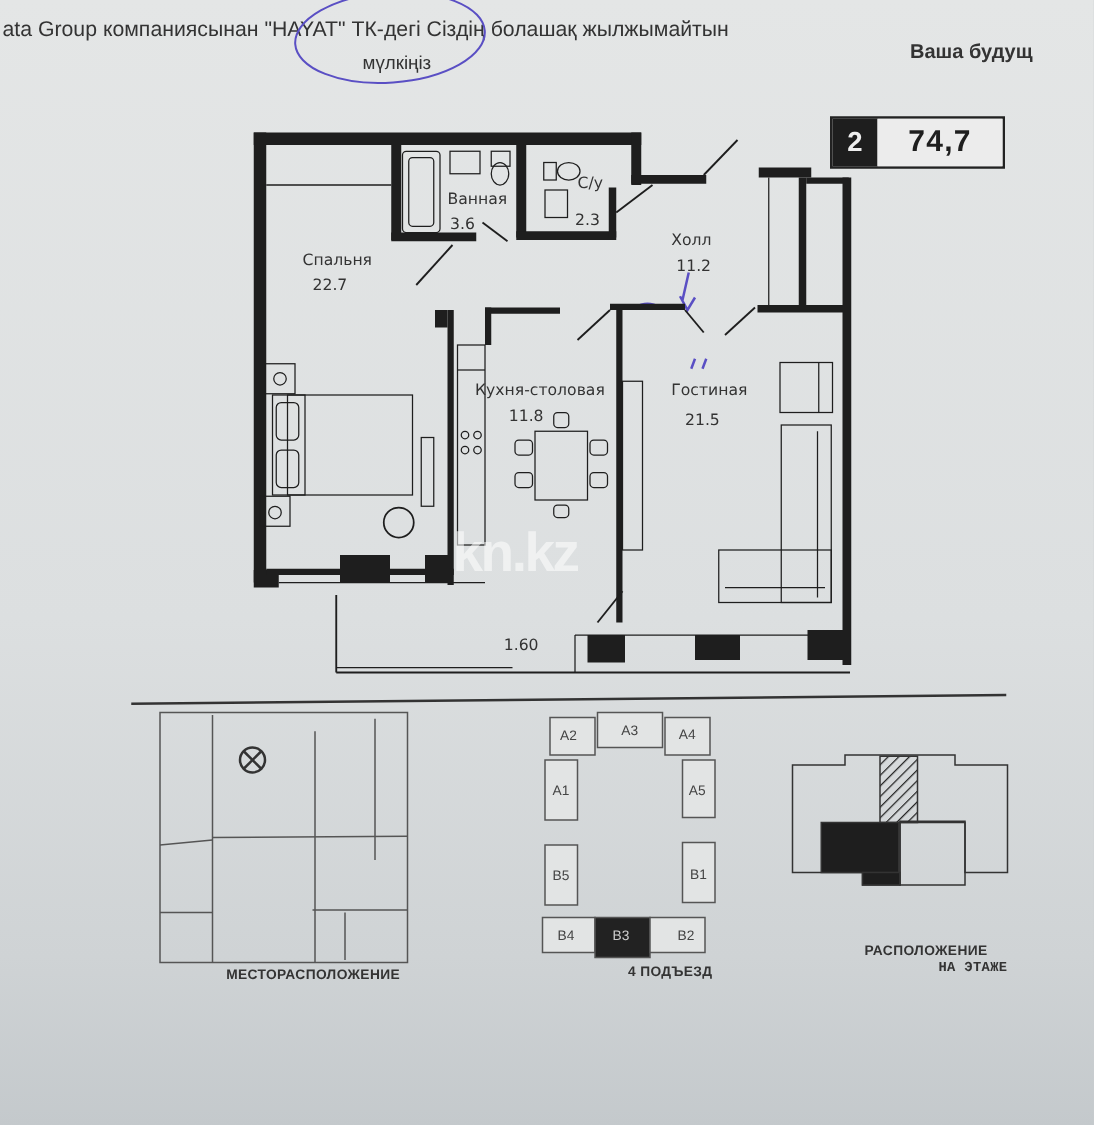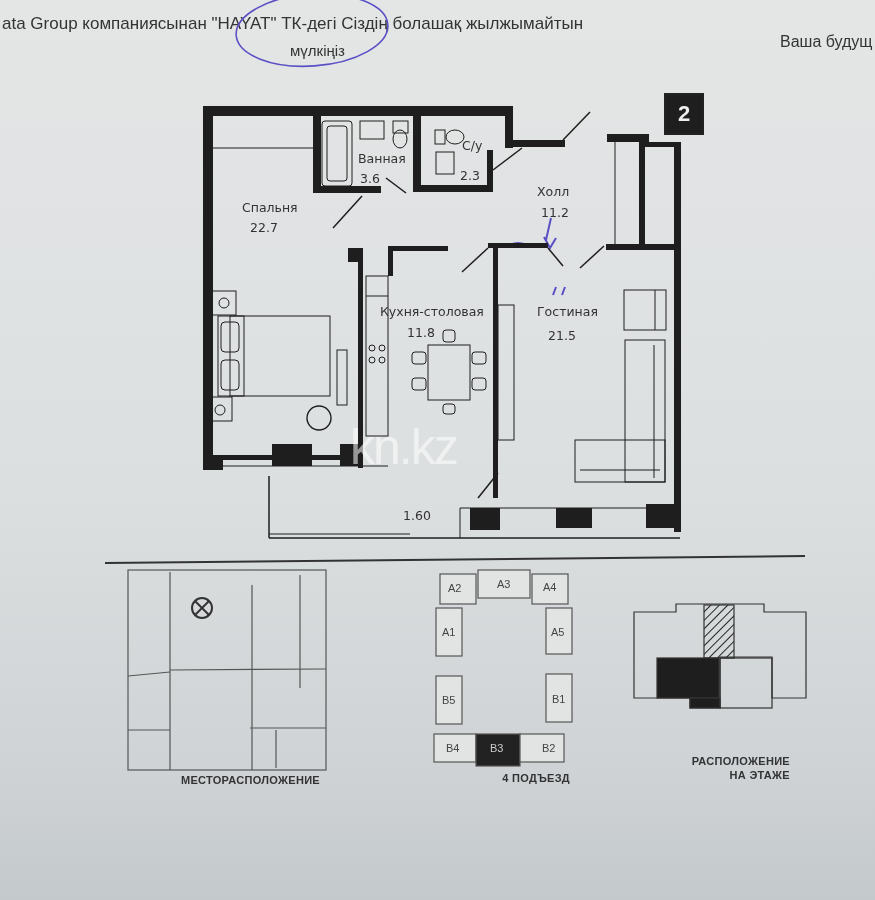--- a/index.html
+++ b/index.html
@@ -2,50 +2,51 @@
 <html><head>
 <meta charset="utf-8">
 <style>
   html, body { margin:0; padding:0; }
   body { width:875px; height:900px; background:#c9cdcf; position:relative; overflow:hidden;
          font-family:"Liberation Sans", sans-serif; color:#2a2a2a; }
   .page { position:absolute; left:0; top:0; width:875px; height:900px;
           background:linear-gradient(180deg,#e4e6e6 0%,#dcdfe0 55%,#cfd3d5 85%,#c4c9cc 100%); }
   .hdr-kz { position:absolute; left:2px; top:14px; font-size:17px; color:#333; white-space:nowrap; }
   .hdr-kz2 { position:absolute; left:290px; top:42px; font-size:15px; color:#333; }
-  .hdr-ru { position:absolute; left:780px; top:33px; font-size:16px; color:#333; white-space:nowrap; }
+  .hdr-ru { position:absolute; left:728px; top:33px; font-size:16px; color:#333; white-space:nowrap;font-weight:bold; }
   .badge { position:absolute; left:664px; top:93px; height:38px; display:flex; border:2px solid #222; }
   .badge .num { width:36px; background:#1e1e1e; color:#eee; font-weight:bold; font-size:22px;
                 display:flex; align-items:center; justify-content:center; }
   .badge .area { width:100px; background:#ececec; color:#1e1e1e; font-size:24px; font-weight:bold;
                  display:flex; align-items:center; justify-content:center; letter-spacing:1px; }
   svg { position:absolute; left:0; top:0; }
   .lbl { font-family:"DejaVu Sans", sans-serif; font-size:12.5px; fill:#333; }
   .caption { position:absolute; font-size:11px; font-weight:bold; color:#333; text-align:right; letter-spacing:.3px; }
-  .watermark { position:absolute; left:350px; top:418px; font-size:50px; font-weight:normal;
+  .watermark { position:absolute; left:362px; top:418px; font-size:44px; font-weight:bold;
                color:rgba(255,255,255,0.55); letter-spacing:-2px; }
 </style>
 </head>
 <body>
 
 <div class="page">
 
   <div class="hdr-kz">ata Group компаниясынан "HAYAT" ТК-дегі Сіздің болашақ жылжымайтын</div>
   <div class="hdr-kz2">мүлкіңіз</div>
   <div class="hdr-ru">Ваша будущ</div>
 
   <svg width="875" height="900">
     <ellipse cx="312" cy="30" rx="76" ry="36" fill="none" stroke="#5a4fc4" stroke-width="1.6" transform="rotate(-4 312 30)"></ellipse>
     <path d="M551 218 L546 240 M544 237 L550 248 L556 238" stroke="#5a4fc4" stroke-width="2" fill="none"></path>
     <path d="M508 246 q10 -6 20 0" stroke="#5a4fc4" stroke-width="2" fill="none"></path>
     <path d="M553 295 l3 -8 M562 295 l3 -8" stroke="#5a4fc4" stroke-width="2"></path>
   </svg>
 
   <div class="badge">
     <div class="num">2</div>
+    <div class="area">74,7</div>
   </div>
 
   <svg width="875" height="900">
     <g stroke="#1e1e1e" fill="none">
 
       <rect x="203" y="106" width="10" height="360" fill="#1e1e1e" stroke="none"></rect>
       <rect x="203" y="106" width="310" height="10" fill="#1e1e1e" stroke="none"></rect>
       <rect x="203" y="456" width="20" height="14" fill="#1e1e1e" stroke="none"></rect>
       <line x1="213" y1="148" x2="313" y2="148" stroke-width="1.2"></line>
 
@@ -211,16 +212,16 @@
     </defs>
     <g stroke="#333" stroke-width="1.2" fill="none">
       <path d="M634 612 L676 612 L676 604 L764 604 L764 612 L806 612 L806 698 L772 698 L772 657 L720 657 L720 708 L690 708 L690 698 L634 698 Z"></path>
       <rect x="704" y="605" width="30" height="53" fill="url(#hatch)"></rect>
       <rect x="657" y="658" width="62" height="40" fill="#1e1e1e"></rect>
       <rect x="690" y="698" width="30" height="10" fill="#1e1e1e"></rect>
       <rect x="720" y="658" width="52" height="50"></rect>
     </g>
   </svg>
   <div class="caption" style="left:660px; top:755px; width:130px;">РАСПОЛОЖЕНИЕ</div>
-  <div class="caption" style="left:660px; top:769px; width:130px;">НА ЭТАЖЕ</div>
+  <div class="caption" style="left:676px; top:769px; width:130px;font-family:Liberation Mono, monospace;">НА ЭТАЖЕ</div>
 
   <div class="watermark">kn.kz</div>
 </div>
 
 </body></html>

